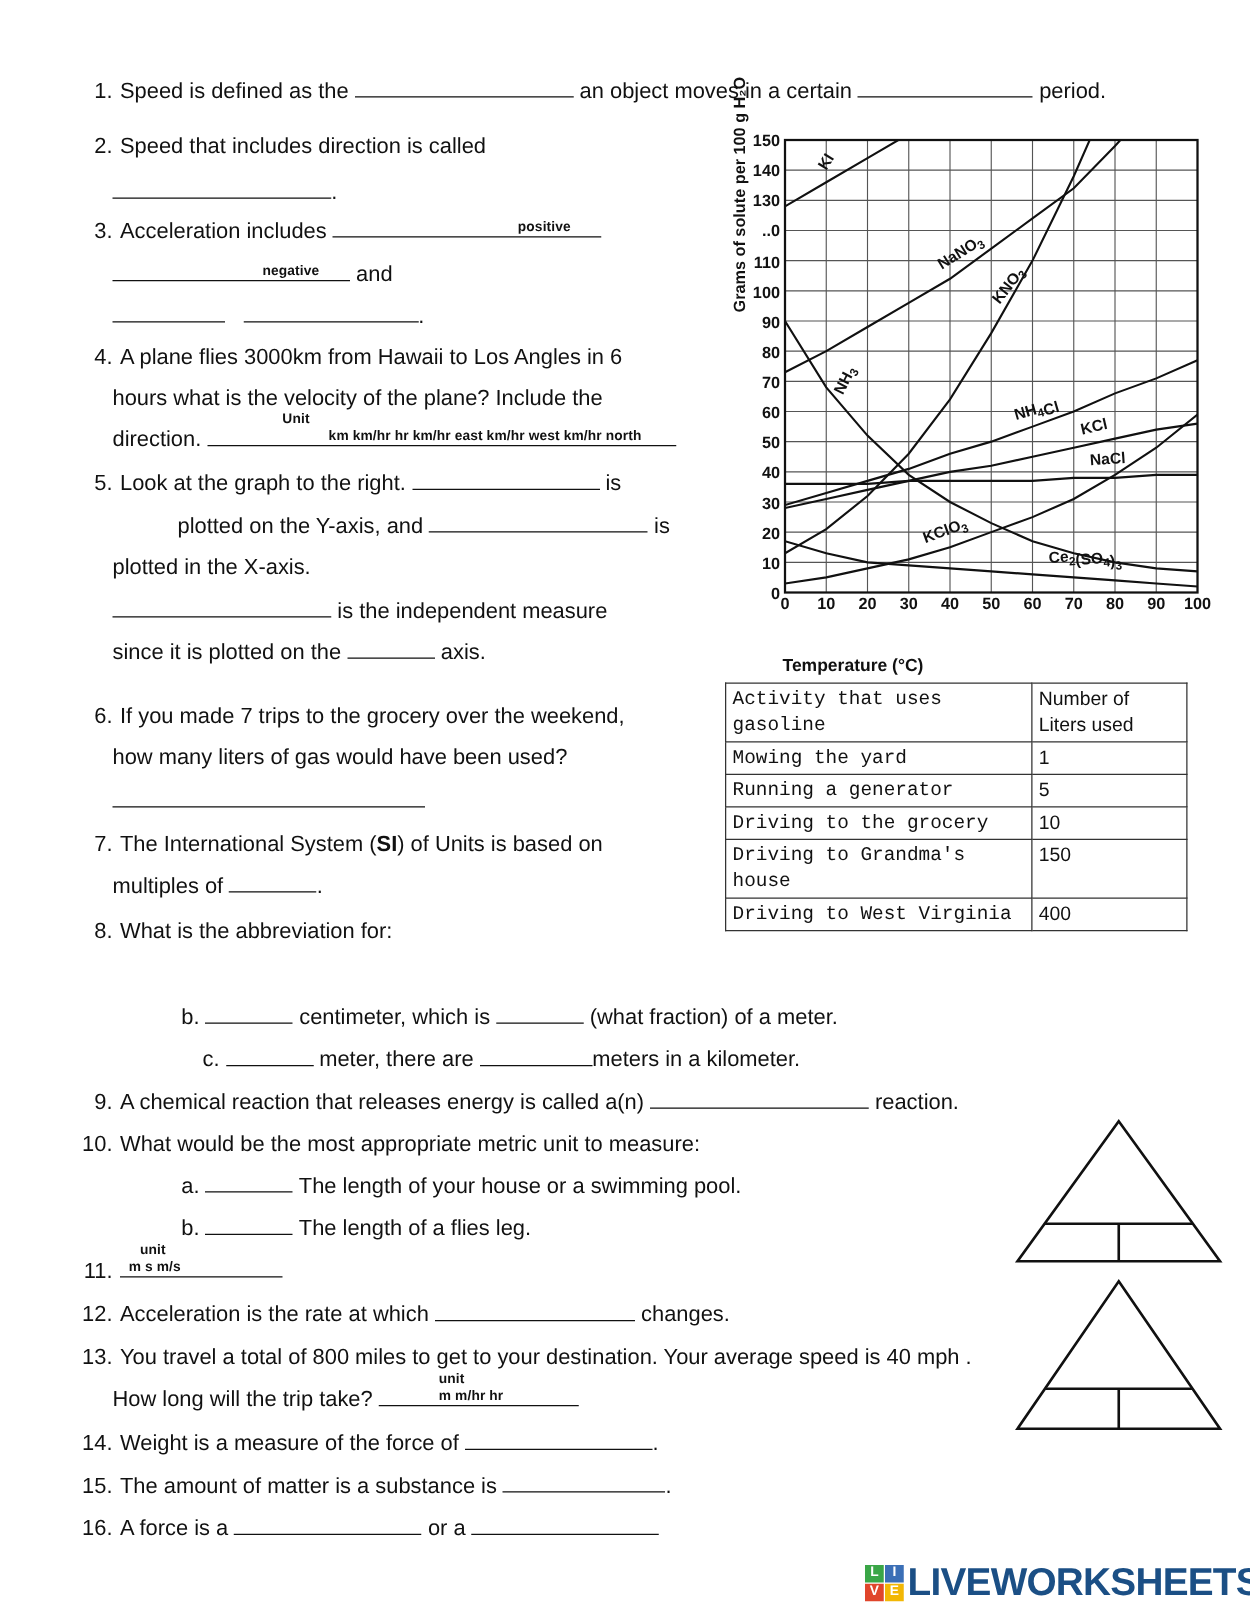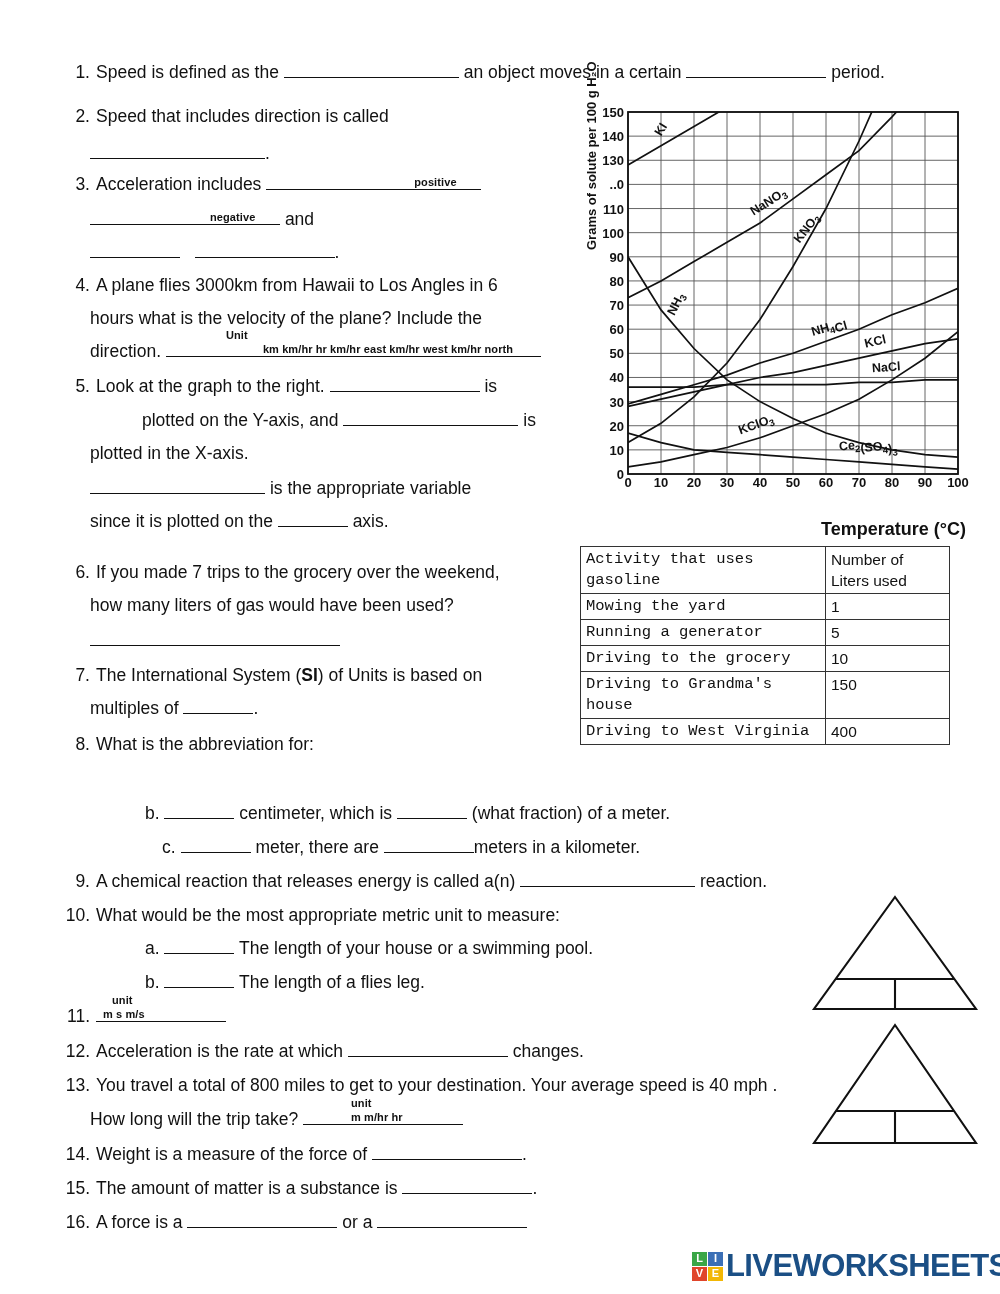--- a/index.html
+++ b/index.html
@@ -41,22 +41,22 @@
 
   
   #chart-panel { position:absolute; left:586px; top:100px; width:380px; height:440px; }
   .chart-ylabel {
     position:absolute; left:-2px; top:150px;
     transform:rotate(-90deg); transform-origin:left top;
     font-size:13px; font-weight:bold; line-height:15px; text-align:center;
     white-space:nowrap; width:170px;
   }
   .chart-xlabel {
-    position:absolute; left:0; bottom:0; width:380px; text-align:right;
-    font-size:18px; font-weight:bold; padding-left:40px;
+    position:absolute; left:0; bottom:0; width:380px; text-align:left;
+    font-size:14px; font-weight:bold; padding-left:40px;
   }
   .ytick { position:absolute; right:0; font-size:13px; font-weight:bold; line-height:13px; text-align:right; }
   .xtick { position:absolute; top:2px; font-size:13px; font-weight:bold; line-height:13px; text-align:center; width:26px; }
 
   
   #gas-table { position:absolute; left:580px; top:546px; width:370px; border-collapse:collapse; }
   #gas-table td, #gas-table th {
     border:1.3px solid #333; padding:2px 5px;
     font-size:15.5px; line-height:21px; font-weight:normal; text-align:left;
     vertical-align:top;
@@ -156,21 +156,21 @@
   <div class="q" style="left:98px; top:404px; width:520px;margin-left:44px;">
     <span>plotted on the Y-axis, and</span>
     <span class="blank b175"></span>
     <span>is</span>
   </div>
   <div class="q" style="left:90px; top:437px; width:520px;">
     <span>plotted in the X-axis.</span>
   </div>
   <div class="q" style="left:90px; top:472px; width:520px;">
     <span class="blank b175"></span>
-    <span>is the appropriate variable</span>
+    <span>is the independent measure</span>
   </div>
   <div class="q" style="left:90px; top:505px; width:520px;">
     <span>since it is plotted on the</span>
     <span class="blank b70"></span>
     <span>axis.</span>
   </div>
 
   <div class="q" style="left:56px; top:556px; width:520px;">
     <span class="num">6.</span>
     <span class="body">

